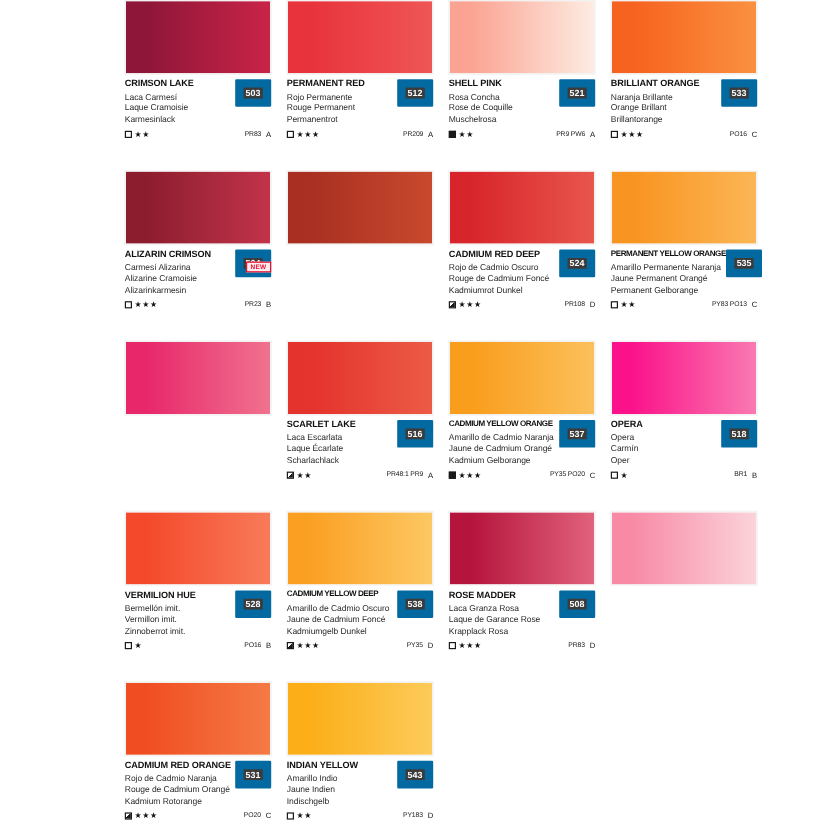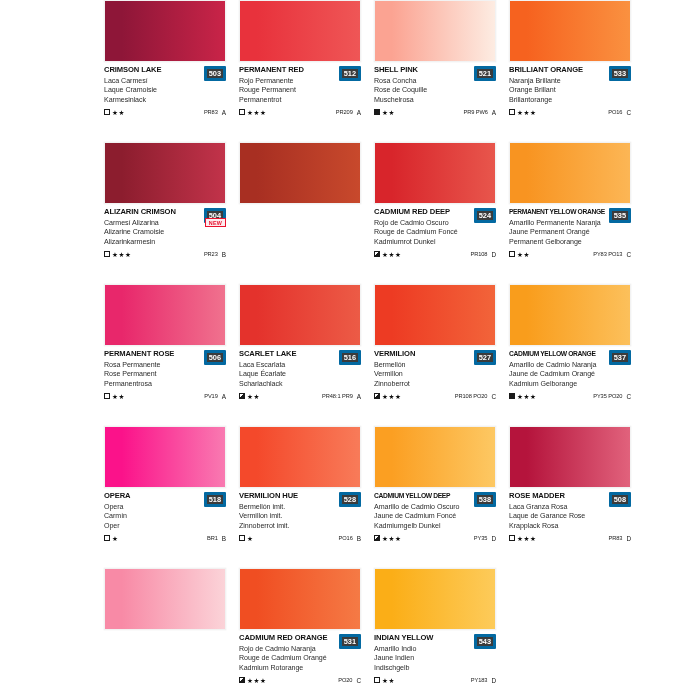--- a/index.html
+++ b/index.html
@@ -53,21 +53,21 @@
     line-height:10px;
     white-space:nowrap;
     text-transform:uppercase;
   }
   .name.tight{ font-size:6.7px; letter-spacing:-0.35px; }
   .codebox{
     font-size:7.4px;
     font-weight:bold;
     color:#ffffff;
     background:#3b3b3b;
-    border:3px solid #0369a1;
+    border:7px solid #0369a1;
     padding:0px 2px 0.5px 2px;
     line-height:9px;
     border-radius:1px;
     margin-top:0.5px;
   }
   .newbadge{
     position:absolute;
     right:0;
     top:11px;
     font-size:5.4px;
@@ -267,80 +267,39 @@
             </div>
             <div class="right-marks">
               <span class="pig">PY83 PO13</span>
               <span class="series">C</span>
             </div>
           </div>
         </div>
       </div>
       <div class="cell">
         <div class="swatch" style="background: linear-gradient(to right, rgb(232, 39, 107) 0%, rgb(232, 39, 107) 14%, rgb(240, 114, 142) 100%);"></div>
-        <div class="info">
-          <div class="titlerow">
-            <div class="name">PERMANENT ROSE</div>
-            <div class="codebox">506</div>
-          </div>
-          <div class="alt">Rosa Permanente</div>
-          <div class="alt">Rose Permanent</div>
-          <div class="alt">Permanentrosa</div>
-          <div class="footer">
-            <div class="left-marks">
-              <span class="sq"></span>
-              <span class="stars">★★</span>
-            </div>
-            <div class="right-marks">
-              <span class="pig">PV19</span>
-              <span class="series">A</span>
-            </div>
-          </div>
-        </div>
       </div>
       <div class="cell">
         <div class="swatch" style="background: linear-gradient(to right, rgb(228, 50, 44) 0%, rgb(228, 50, 44) 14%, rgb(236, 91, 70) 100%);"></div>
         <div class="info">
           <div class="titlerow">
             <div class="name">SCARLET LAKE</div>
             <div class="codebox">516</div>
           </div>
           <div class="alt">Laca Escarlata</div>
           <div class="alt">Laque Écarlate</div>
           <div class="alt">Scharlachlack</div>
           <div class="footer">
             <div class="left-marks">
               <span class="sq semi"></span>
               <span class="stars">★★</span>
             </div>
             <div class="right-marks">
               <span class="pig">PR48:1 PR9</span>
               <span class="series">A</span>
-            </div>
-          </div>
-        </div>
-      </div>
-      <div class="cell">
-        <div class="swatch" style="background: linear-gradient(to right, rgb(237, 59, 35) 0%, rgb(237, 59, 35) 14%, rgb(242, 100, 58) 100%);"></div>
-        <div class="info">
-          <div class="titlerow">
-            <div class="name">VERMILION</div>
-            <div class="codebox">527</div>
-          </div>
-          <div class="alt">Bermellón</div>
-          <div class="alt">Vermillon</div>
-          <div class="alt">Zinnoberrot</div>
-          <div class="footer">
-            <div class="left-marks">
-              <span class="sq semi"></span>
-              <span class="stars">★★★</span>
-            </div>
-            <div class="right-marks">
-              <span class="pig">PR108 PO20</span>
-              <span class="series">C</span>
             </div>
           </div>
         </div>
       </div>
       <div class="cell">
         <div class="swatch" style="background: linear-gradient(to right, rgb(249, 157, 28) 0%, rgb(249, 157, 28) 14%, rgb(252, 192, 91) 100%);"></div>
         <div class="info">
           <div class="titlerow">
             <div class="name tight">CADMIUM YELLOW ORANGE</div>
             <div class="codebox">537</div>

